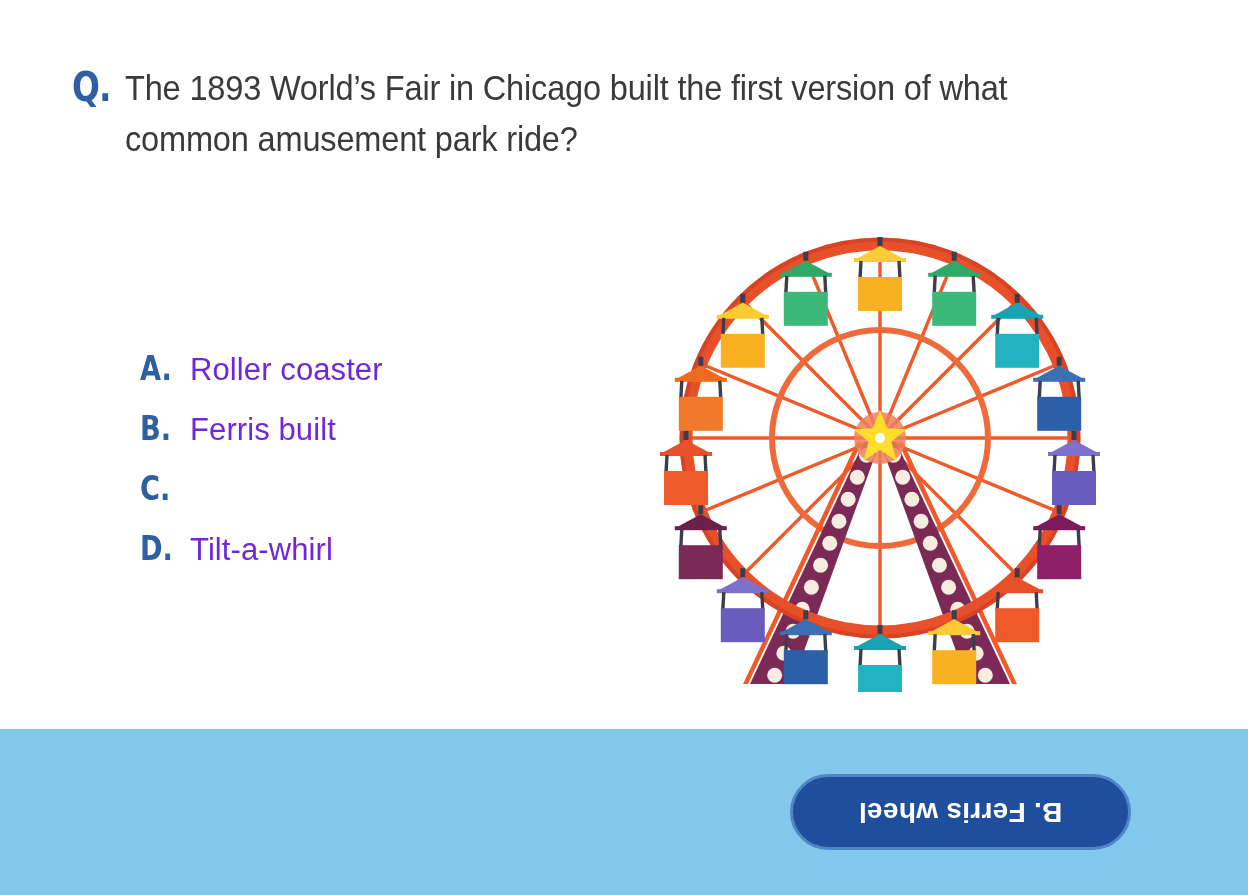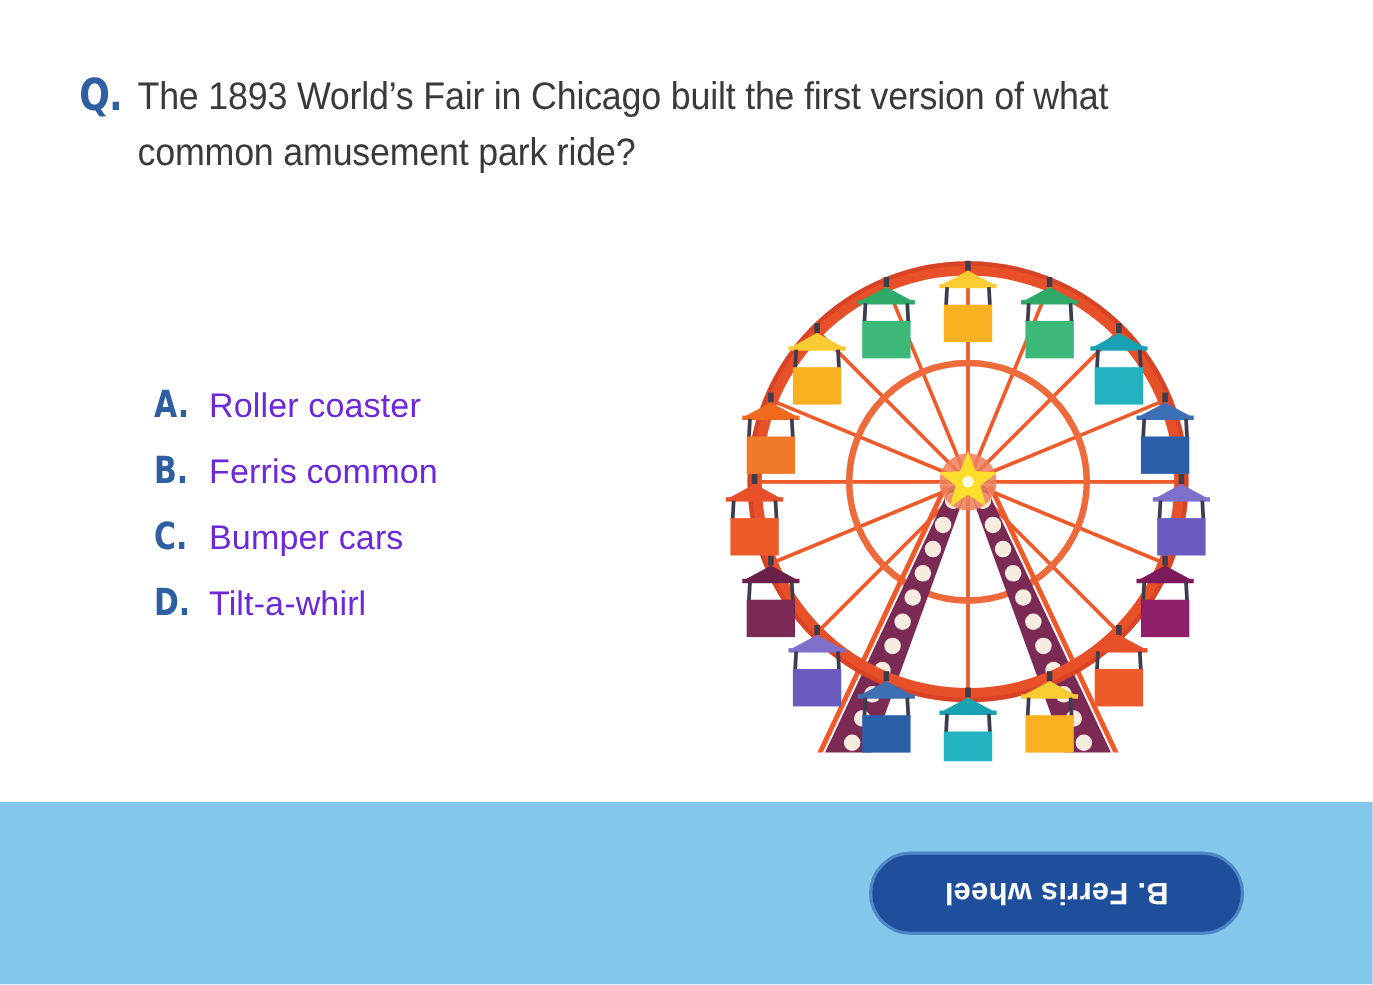--- a/index.html
+++ b/index.html
@@ -141,25 +141,24 @@
     <span class="q-text">The 1893 World’s Fair in Chicago built the first version of what common amusement park ride?</span>
   </div>
 
   <div class="options">
     <div class="option-row">
       <span class="opt-letter">A.</span>
       <span class="opt-text">Roller coaster</span>
     </div>
     <div class="option-row">
       <span class="opt-letter">B.</span>
-      <span class="opt-text">Ferris common</span>
+      <span class="opt-text">Ferris built</span>
     </div>
     <div class="option-row">
       <span class="opt-letter">C.</span>
-      <span class="opt-text">Bumper cars</span>
     </div>
     <div class="option-row">
       <span class="opt-letter">D.</span>
       <span class="opt-text">Tilt-a-whirl</span>
     </div>
   </div>
 
   <div class="illustration">
     <svg viewBox="0 0 505 470" xmlns="http://www.w3.org/2000/svg">
       <g id="wheel-root">

